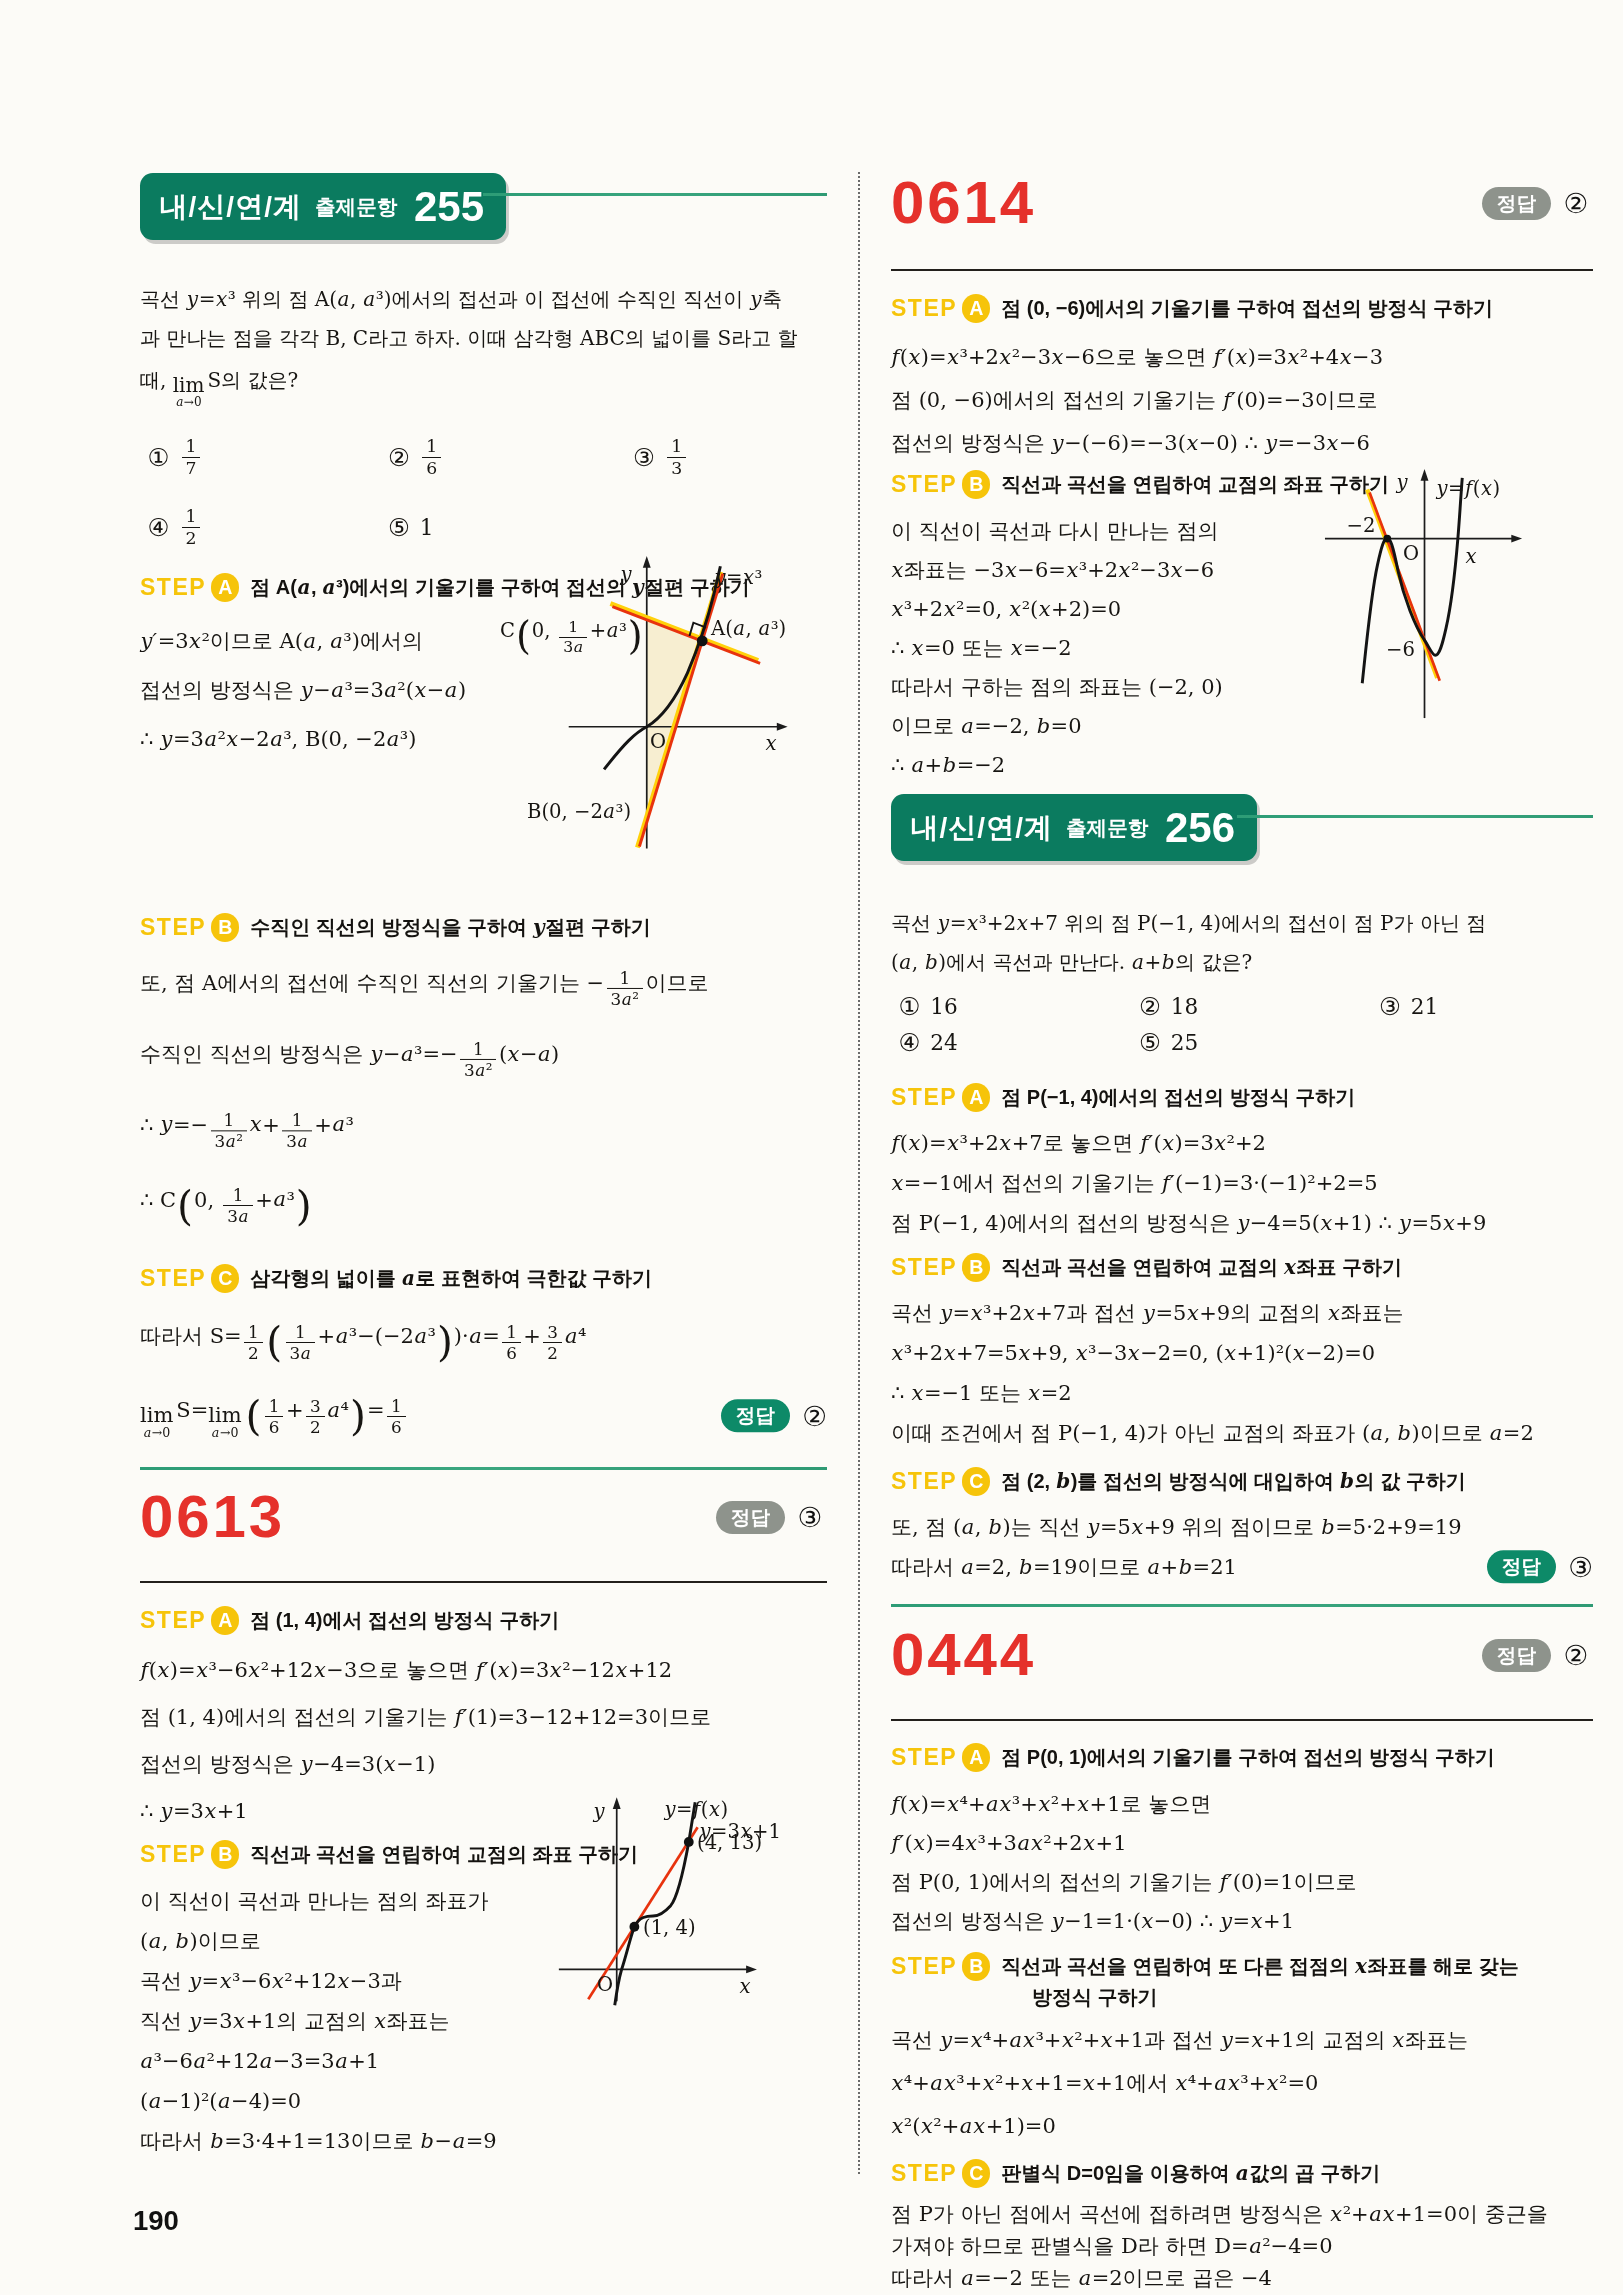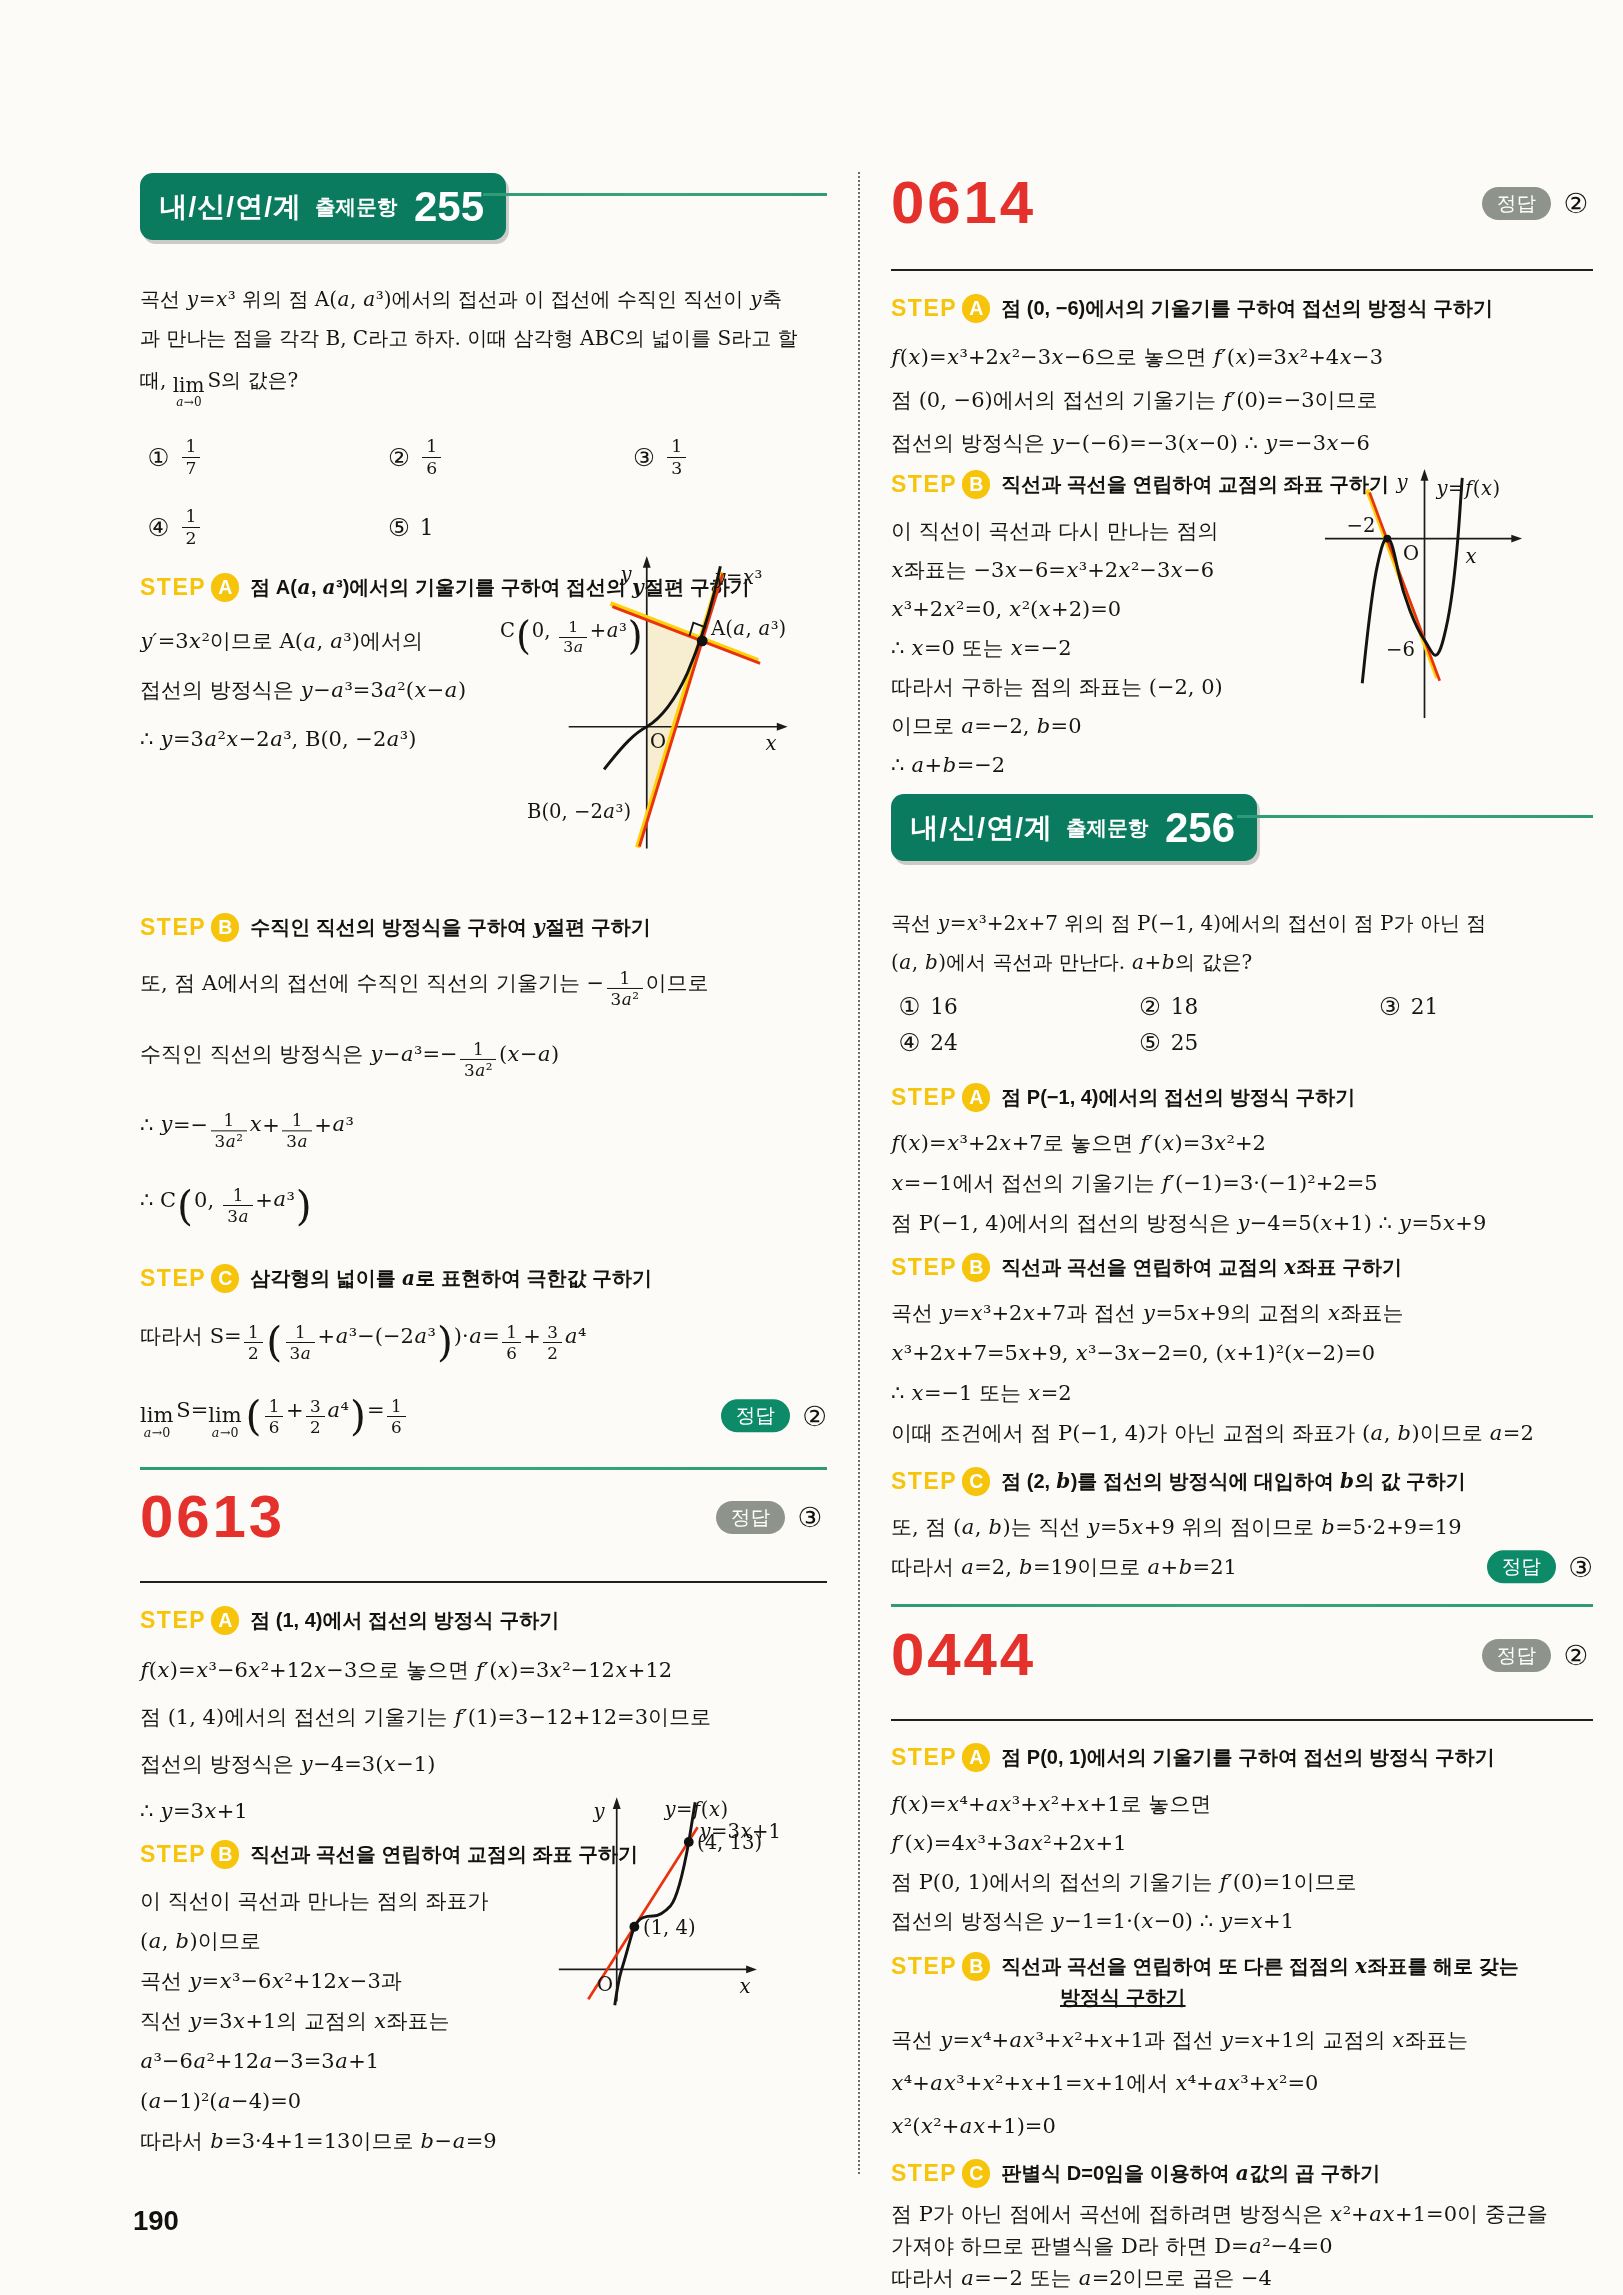--- a/index.html
+++ b/index.html
@@ -14,21 +14,21 @@
   .linked-badge{position:absolute;background:#0b7b5f;color:#fff;border-radius:12.8px;
         padding:12.8px 21.6px 11.8px 19.6px;display:flex;align-items:center;
         box-shadow:2.9px 3.9px 0 rgba(60,60,60,.25);}
   .badge-series{font-size:28px;font-weight:800;letter-spacing:1px;white-space:nowrap;}
   .badge-sub{font-size:20.6px;font-weight:600;margin-left:13px;white-space:nowrap;}
   .badge-num{font-size:42px;font-weight:800;margin-left:16.7px;line-height:1;}
   
   .prob-num{font-size:60px;font-weight:800;color:#e5312b;letter-spacing:2.9px;line-height:1;}
   .answer-chip{position:absolute;display:flex;align-items:center;}
   .pill{display:inline-block;border-radius:21.6px;padding:4.9px 14.7px;color:#fff;
-        font-size:19.6px;font-weight:400;line-height:1.2;white-space:nowrap;}
+        font-size:19.6px;font-weight:700;line-height:1.2;white-space:nowrap;}
   .pill.gray{background:#8e938c;}
   .pill.green{background:#0d8a68;}
   .amark{font-size:27.5px;margin-left:12.8px;font-family:"DejaVu Sans",sans-serif;color:#111;}
   
   .step-head{position:absolute;display:flex;align-items:center;white-space:nowrap;}
   .step-word{font-size:23px;font-weight:800;color:#f6c40a;letter-spacing:1.5px;}
   .step-circ{display:inline-flex;align-items:center;justify-content:center;width:28.5px;height:28.5px;
         border-radius:50%;background:#f6c40a;color:#fff;font-size:19.6px;font-weight:800;margin:0 10.8px 0 4.9px;}
   .step-title{font-size:20px;font-weight:800;color:#14120f;}
   
@@ -464,21 +464,21 @@
     <div class="ln" style="height:39px">
         <span class="lc">접선의 방정식은 <i>y</i>−1=1·(<i>x</i>−0)  ∴ <i>y</i>=<i>x</i>+1</span>
       </div>
   </div>
 
   <div class="step-head" style="left:891px;top:1952px;">
     <span class="step-word">STEP</span>
     <span class="step-circ">B</span>
     <span class="step-title">직선과 곡선을 연립하여 또 다른 접점의 <i>x</i>좌표를 해로 갖는</span>
   </div>
-  <div class="step-head" style="left:1060px;top:1984px;text-decoration:underline;">
+  <div class="step-head" style="left:1032px;top:1984px;">
     <span class="step-title">방정식 구하기</span>
   </div>
   <div class="blk" style="left:891px;top:2018px;width:702px;">
     <div class="ln" style="height:43px">
         <span class="lc">곡선 <i>y</i>=<i>x</i>⁴+<i>a</i><i>x</i>³+<i>x</i>²+<i>x</i>+1과 접선 <i>y</i>=<i>x</i>+1의 교점의 <i>x</i>좌표는</span>
       </div>
     <div class="ln" style="height:43px">
         <span class="lc"><i>x</i>⁴+<i>a</i><i>x</i>³+<i>x</i>²+<i>x</i>+1=<i>x</i>+1에서 <i>x</i>⁴+<i>a</i><i>x</i>³+<i>x</i>²=0</span>
       </div>
     <div class="ln" style="height:43px">

